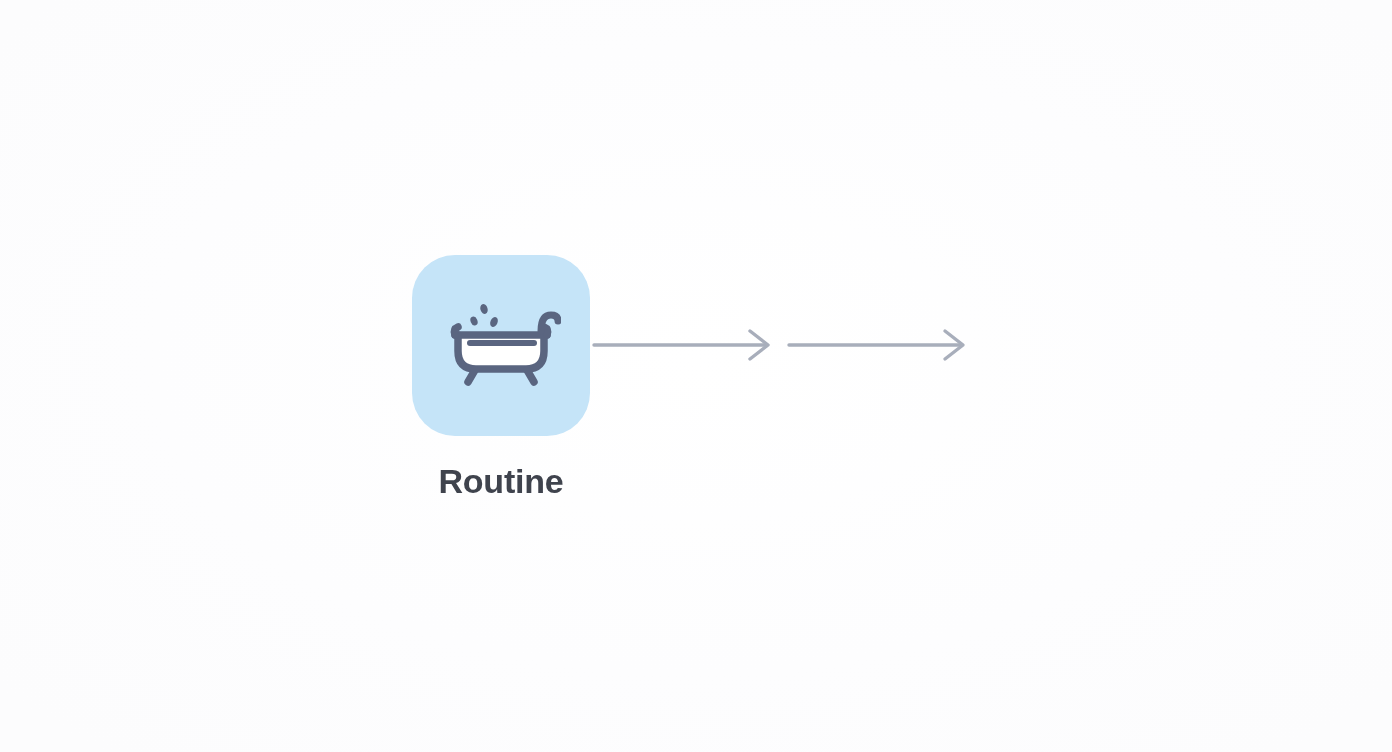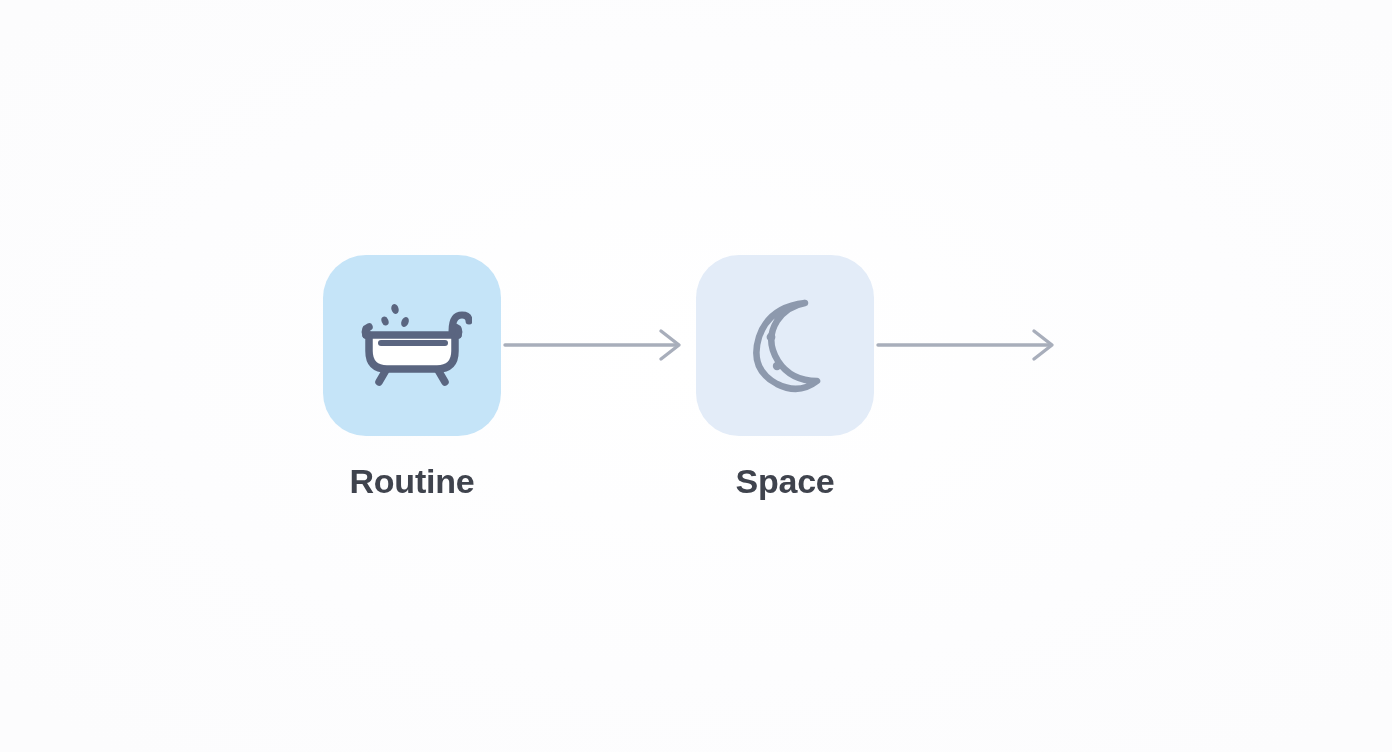--- a/index.html
+++ b/index.html
@@ -120,33 +120,20 @@
 
     <div class="connector">
       <svg width="195" height="40" viewBox="0 0 195 40">
         <g fill="none" stroke="#a8aebb" stroke-width="3.4" stroke-linecap="round" stroke-linejoin="round">
           <path d="M4 20 L176 20"></path>
           <path d="M160 6 L178 20 L160 34"></path>
         </g>
       </svg>
     </div>
 
-    <div class="step">
-      <div class="tile" id="tile-space" style="background: rgb(227, 236, 248);">
-        <svg width="120" height="120" viewBox="0 0 120 120" aria-hidden="true">
-          <path d="M80 18 Q44 22 34 52 Q24 84 52 99 Q74 110 92 96
-                   Q66 96 53 76 Q40 55 52 36 Q62 21 80 18 Z" fill="none" stroke="#8d99ad" stroke-width="6.5" stroke-linecap="round" stroke-linejoin="round"></path>
-          <g fill="#8d99ad">
-            <circle cx="46" cy="52" r="4.4"></circle>
-            <circle cx="52" cy="81" r="4.2"></circle>
-          </g>
-        </svg>
-      </div>
-      <div class="step-label" style="color: rgb(63, 67, 77);">Space</div>
-    </div>
 
     <div class="connector">
       <svg width="195" height="40" viewBox="0 0 195 40">
         <g fill="none" stroke="#a8aebb" stroke-width="3.4" stroke-linecap="round" stroke-linejoin="round">
           <path d="M4 20 L176 20"></path>
           <path d="M160 6 L178 20 L160 34"></path>
         </g>
       </svg>
     </div>
 

